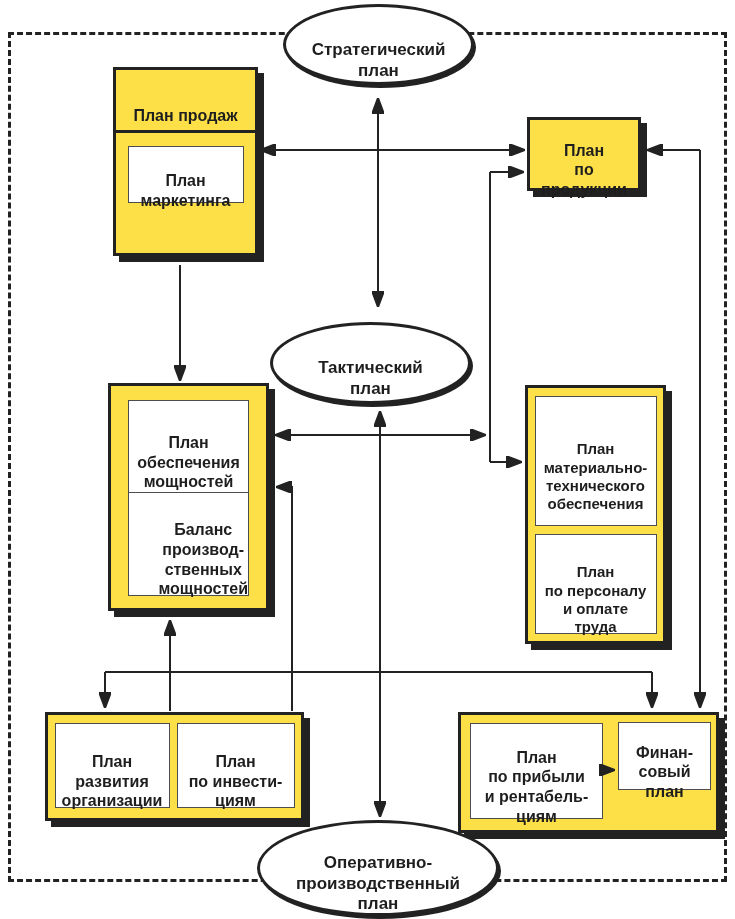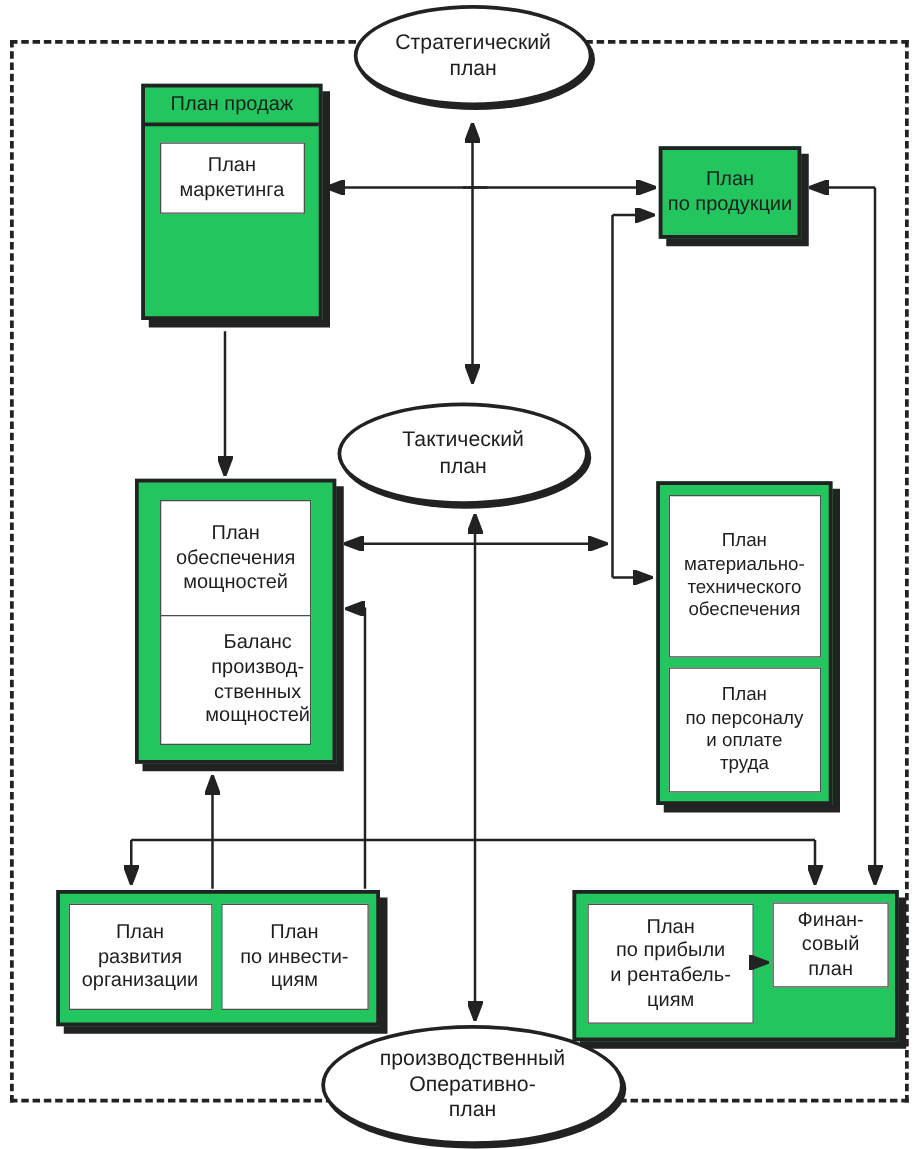--- a/index.html
+++ b/index.html
@@ -3,27 +3,27 @@
 <meta charset="utf-8">
 <style>
   * { margin:0; padding:0; box-sizing:border-box; }
   html,body { width:735px; height:919px; background:#ffffff; overflow:hidden; }
   body { position:relative; font-family:"Liberation Sans","DejaVu Sans",sans-serif; color:#1e1e1e; }
 
   
   #frame       { position:absolute; left:8px; top:32px; width:719px; height:850px;
                  border:3px dashed #222; z-index:1; }
   #connectors  { position:absolute; left:0; top:0; width:735px; height:919px; z-index:3; }
-  .node        { position:absolute; background:#22c55e; border:3px solid #222;
+  .node        { position:absolute; background:#fde047; border:3px solid #222;
                  box-shadow:6px 6px 0 0 #222; z-index:2; }
   .oval        { position:absolute; background:#fff; border:3px solid #222; border-radius:50%;
                  box-shadow:2px 3px 0 0 #222; z-index:4;
                  display:flex; align-items:center; justify-content:center; }
 
-  .lbl   { text-align:center; font-weight:normal; line-height:1.22; }
+  .lbl   { text-align:center; font-weight:bold; line-height:1.22;margin-top:32px; }
   .ln    { display:block; }
   .f17   { font-size:17px; }
   .f16   { font-size:16px; }
   .f15   { font-size:15px; }
 
   .subbox { border:1.5px solid #4d4d4d; background:#fff;
             display:flex; align-items:center; justify-content:center; }
 
   
   #b-sales   { left:113px; top:67px; width:145px; height:189px; }
@@ -215,17 +215,17 @@
   </div>
 </div>
 <div class="oval" id="e-tactical">
   <div class="lbl f17">
     <span class="ln">Тактический</span>
     <span class="ln">план</span>
   </div>
 </div>
 <div class="oval" id="e-operational">
   <div class="lbl f17">
+    <span class="ln">Оперативно-</span>
     <span class="ln">производственный</span>
-    <span class="ln">Оперативно-</span>
     <span class="ln">план</span>
   </div>
 </div>
 
 </body></html>

